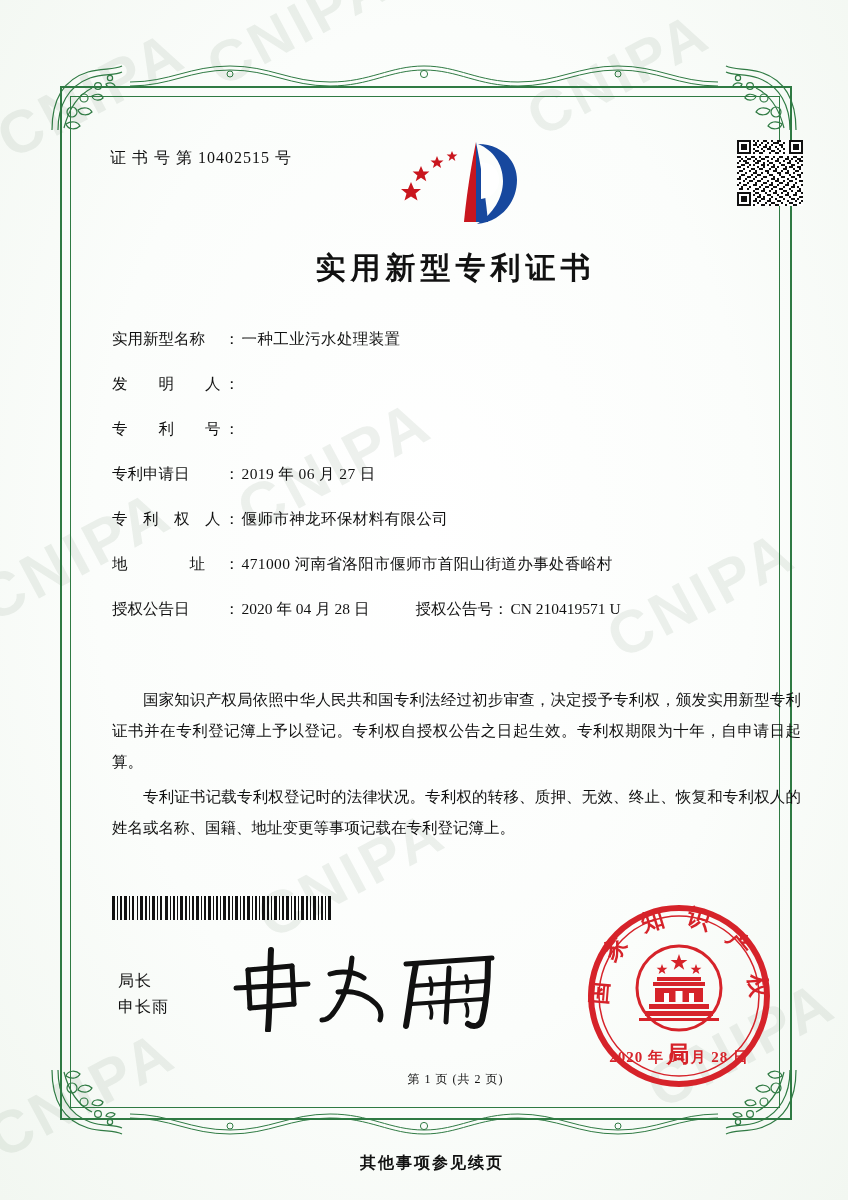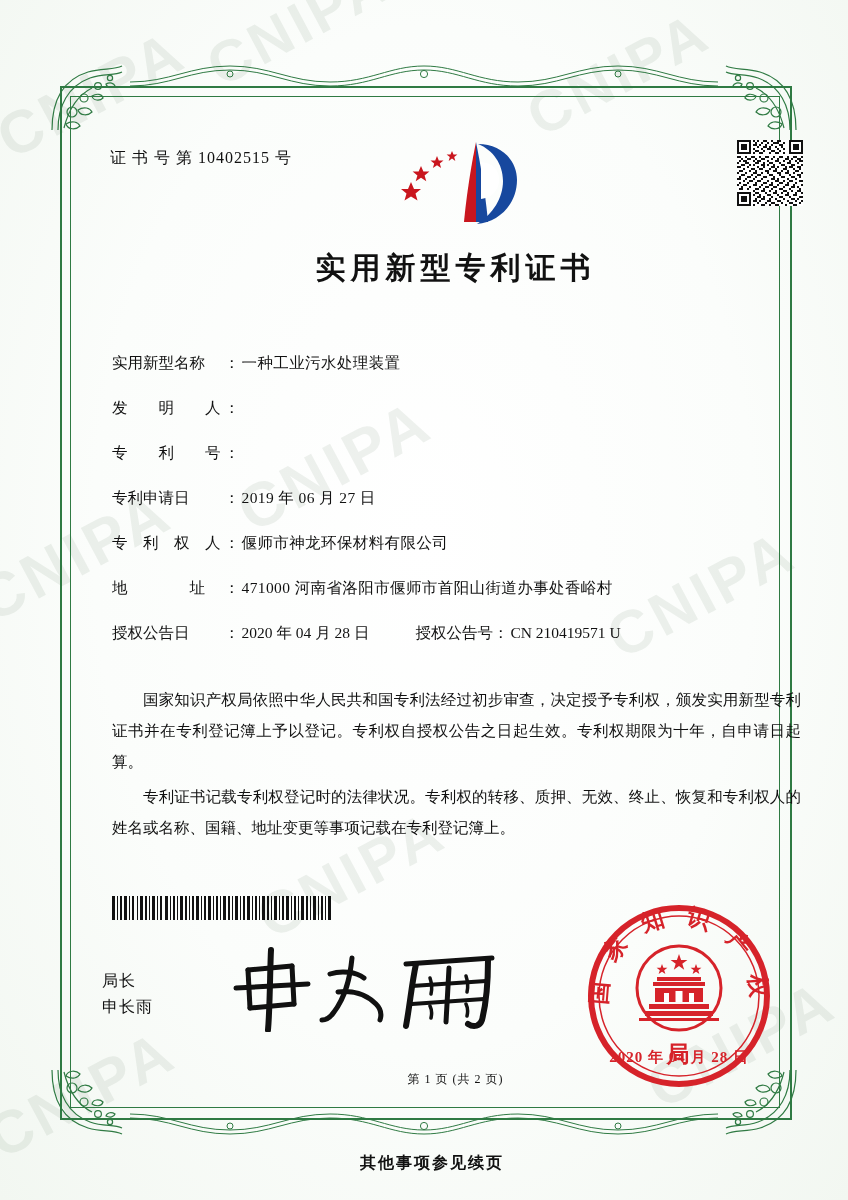--- a/index.html
+++ b/index.html
@@ -134,21 +134,21 @@
     font-size: 30px;
     font-weight: 700;
     letter-spacing: 5px;
     color: #111;
     font-family: "Liberation Serif", "DejaVu Serif", serif;
   }
 
   .fields {
     position: absolute;
     left: 42px;
-    top: 257px;
+    top: 233px;
     right: 40px;
   }
   .field-row {
     display: flex;
     align-items: baseline;
     margin-bottom: 24px;
     font-size: 15.5px;
     color: #111;
   }
   .field-label {
@@ -189,21 +189,21 @@
     top: 800px;
     width: 222px;
     height: 24px;
     overflow: hidden;
   }
   .barcode svg { display:block; width:100%; height:100%; }
 
   
   .sign-block {
     position: absolute;
-    left: 32px;
+    left: 48px;
     top: 872px;
     font-size: 16px;
     line-height: 26px;
     color: #111;
     letter-spacing: 1px;
   }
   .handwriting {
     position: absolute;
     left: 160px;
     top: 850px;

